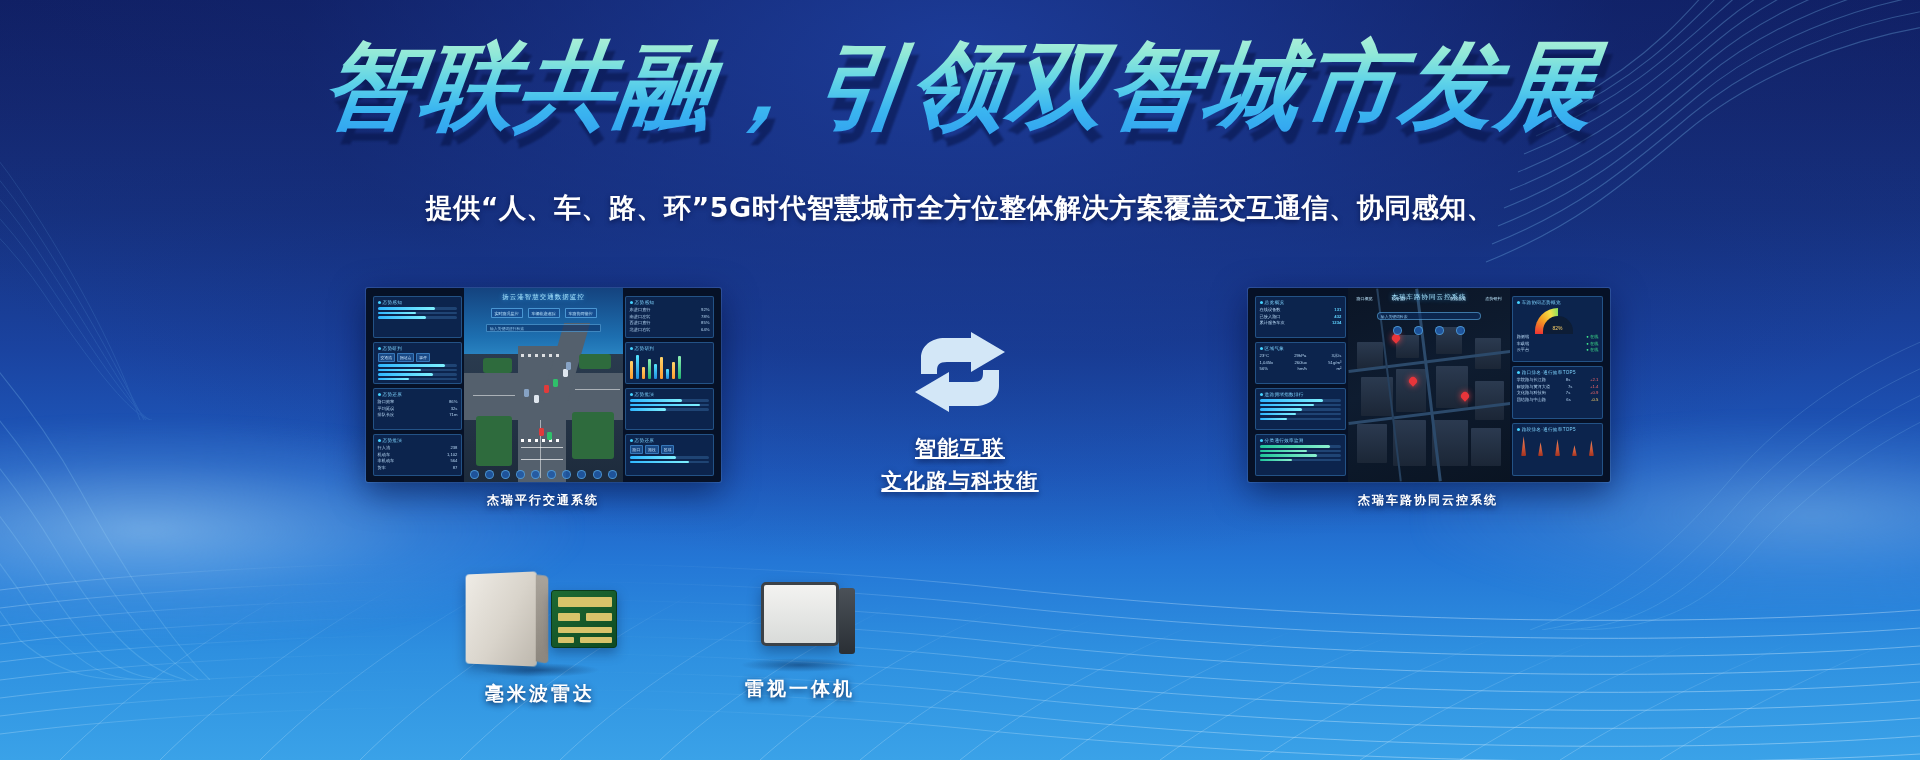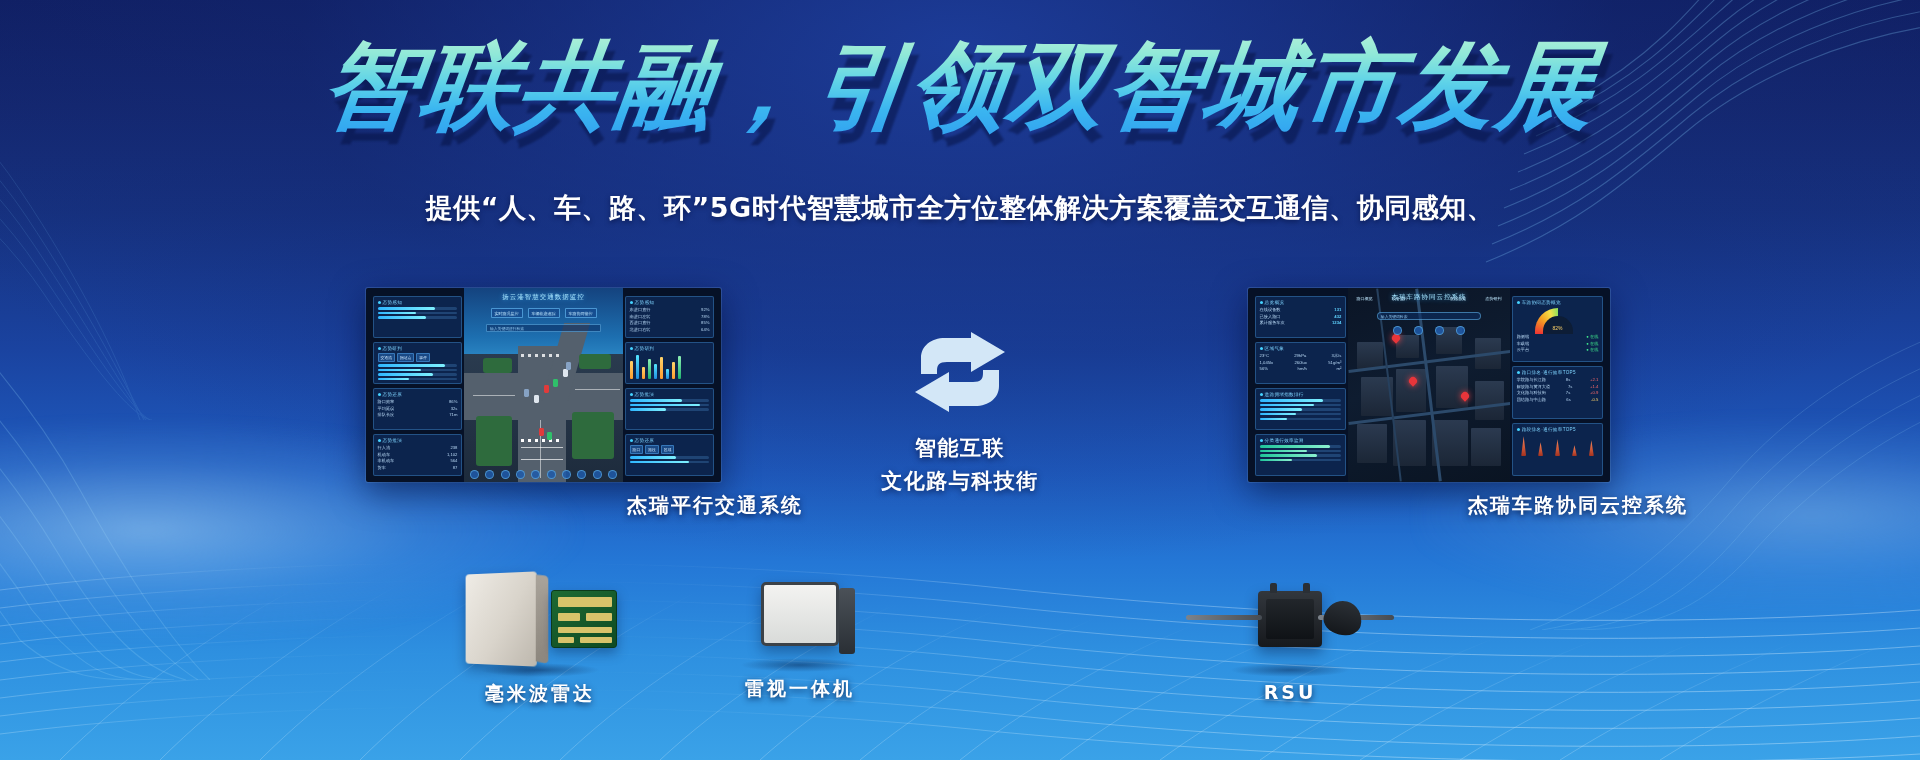--- a/index.html
+++ b/index.html
@@ -65,22 +65,22 @@
   
   .screen {
     position:absolute; border-radius:2px; overflow:hidden;
     box-shadow: 0 10px 34px rgba(2,10,45,.55), 0 0 0 1px rgba(140,200,255,.22);
     background:#061127;
   }
   .screen.left  { left:366px;  top:288px; width:355px; height:194px; }
   .screen.right { left:1248px; top:288px; width:362px; height:194px; }
 
   .cap {
-    position:absolute; width:520px; text-align:right; color:#fff;
-    font-size:20px; font-weight:700; letter-spacing:2px;
+    position:absolute; width:520px; text-align:center; color:#fff;
+    font-size:12px; font-weight:700; letter-spacing:2px;
     font-family:"DejaVu Sans","Liberation Sans",sans-serif;
     text-shadow:0 2px 6px rgba(3,14,55,.8);
   }
   .cap.left  { left:283px;  top:492px; }
   .cap.right { left:1168px; top:492px; }
 
   
   .db { position:absolute; inset:0; }
   .db-col { position:absolute; top:6px; bottom:4px; width:27%; display:flex; flex-direction:column; gap:4px; padding:2px 3px; }
   .db-col.l { left:1%; } .db-col.r { right:1%; }
@@ -123,21 +123,21 @@
   .gauge { width:46px; height:26px; border-radius:46px 46px 0 0;
      background: conic-gradient(from 270deg at 50% 100%, #e33 0deg, #f5a623 45deg, #f2e14a 70deg, #8ede5a 90deg, transparent 90deg);
      position:relative; margin:3px auto 0;}
   .gauge::after { content:""; position:absolute; left:8px; right:8px; bottom:0; top:8px; border-radius:40px 40px 0 0; background:#0d1d36;}
 
   
   .center-block { position:absolute; left:760px; top:330px; width:400px; text-align:center; }
   .swap-icon { display:block; margin:0 auto; }
   .center-text { margin-top:18px; color:#ffffff; font-size:21px; font-weight:700; line-height:1.55; letter-spacing:1.5px;
      font-family:"DejaVu Sans","Liberation Sans",sans-serif; text-shadow:0 2px 6px rgba(4,16,60,.75); }
-  .center-text span { display:block; }
+  .center-text span { display:block;text-decoration:underline; }
 
   
   .product { position:absolute; text-align:center; }
   .product .plabel { margin-top:8px; color:#ffffff; font-weight:700; letter-spacing:3px; font-size:19px;
       font-family:"DejaVu Sans","Liberation Sans",sans-serif; text-shadow:0 2px 6px rgba(5,25,70,.85); white-space:nowrap; }
   .pimg { position:relative; height:108px; display:flex; align-items:flex-end; justify-content:center; }
   .shadow-ell { position:absolute; bottom:-4px; left:50%; transform:translateX(-50%);
       width:120px; height:14px; border-radius:50%; background:radial-gradient(ellipse at center, rgba(5,25,65,.45), rgba(5,25,65,0) 70%); }
 
   .p-obu { left:170px; top:580px; width:200px; }
@@ -686,28 +686,14 @@
         <i style="left:34px;top:22px;width:26px;height:8px;"></i>
         <i style="left:6px;top:36px;width:54px;height:6px;"></i>
         <i style="left:6px;top:46px;width:16px;height:6px;"></i>
         <i style="left:28px;top:46px;width:32px;height:6px;"></i>
       </div>
     </div>
     <div class="plabel">毫米波雷达</div>
   </div>
 
 
-  <div class="product p-rsu">
-    <div class="pimg" style="align-items:center;">
-      <div class="shadow-ell"></div>
-      <div class="rsu-body">
-        <div class="rsu-nub" style="left:12px"></div>
-        <div class="rsu-nub" style="right:12px"></div>
-        <div class="rsu-face"></div>
-        <div class="rsu-wing l"></div>
-        <div class="rsu-wing r"></div>
-        <div class="rsu-disc"></div>
-      </div>
-    </div>
-    <div class="plabel">RSU</div>
-  </div>
 
 </div>
 
 </body></html>

